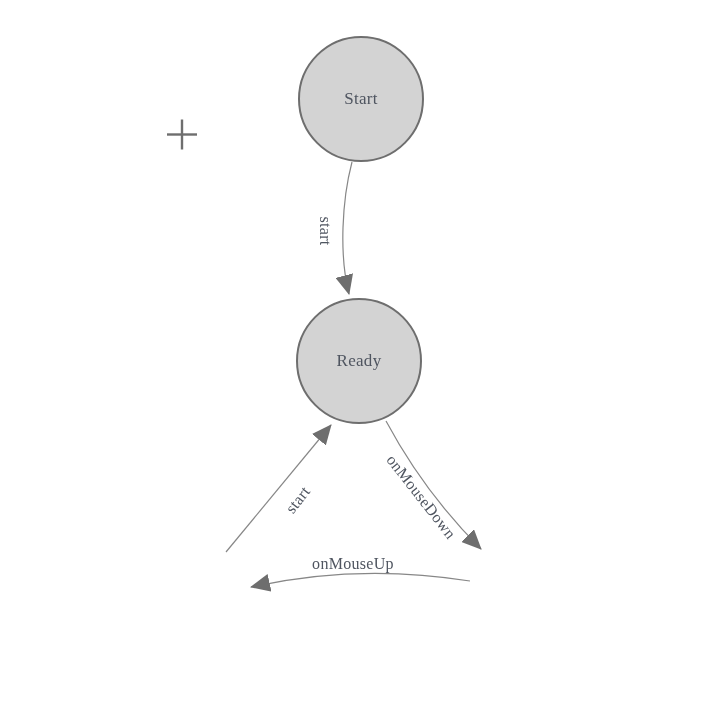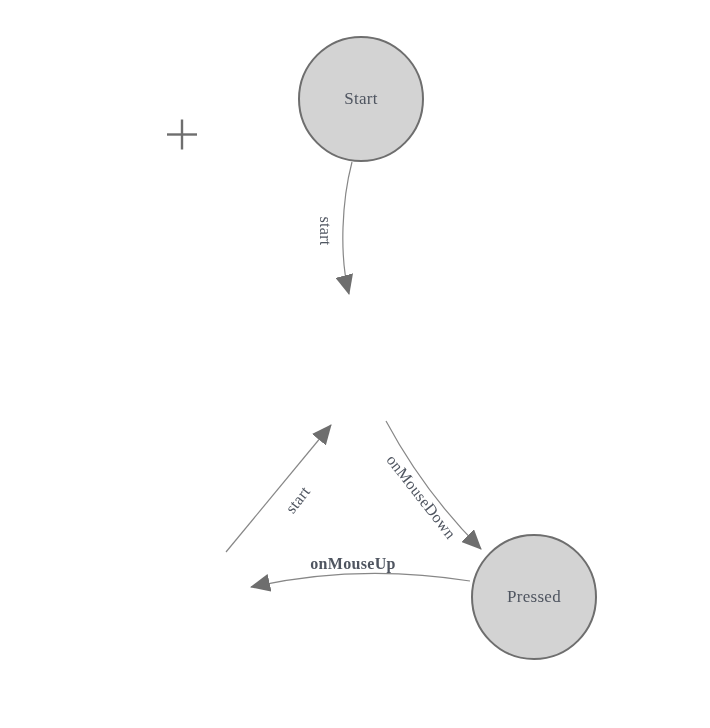--- a/index.html
+++ b/index.html
@@ -68,27 +68,27 @@
     <g stroke="#6e6e6e" stroke-width="2.4">
       <line x1="167" y1="134.5" x2="197" y2="134.5"></line>
       <line x1="182" y1="119.5" x2="182" y2="149.5"></line>
     </g>
   </svg>
 
   <div class="node" style="left:298px; top:36px;">
     <span class="node-label">Start</span>
   </div>
 
+  <div class="node" style="left:296px; top:298px;">
+    <span class="node-label">Ready</span>
+  </div>
 
 
-  <div class="node" style="left:471px; top:534px;">
-    <span class="node-label">Pressed</span>
-  </div>
 
   <div class="edge-label" style="left:325px; top:231px; transform: translate(-50%,-50%) rotate(90deg);">start</div>
 
   <div class="edge-label" style="left:298px; top:500px; transform: translate(-50%,-50%) rotate(-52deg);">start</div>
 
   <div class="edge-label" style="left:421px; top:497px; transform: translate(-50%,-50%) rotate(52deg);">onMouseDown</div>
 
-  <div class="edge-label" style="left:353px; top:564px; transform: translate(-50%,-50%); font-weight: bold;">onMouseUp</div>
+  <div class="edge-label" style="left:353px; top:564px; transform: translate(-50%,-50%);">onMouseUp</div>
 
 </div>
 
 </body></html>

